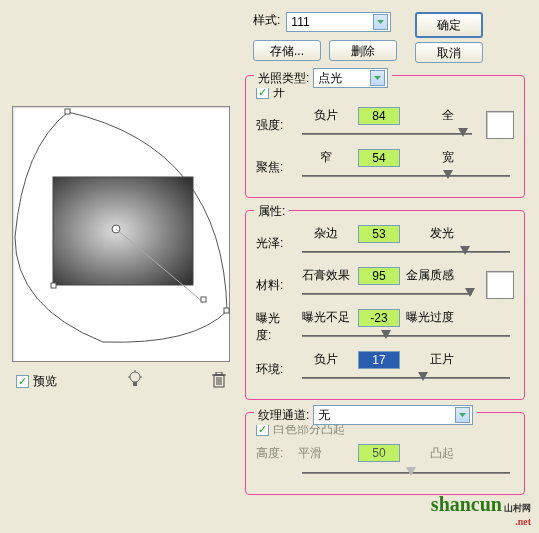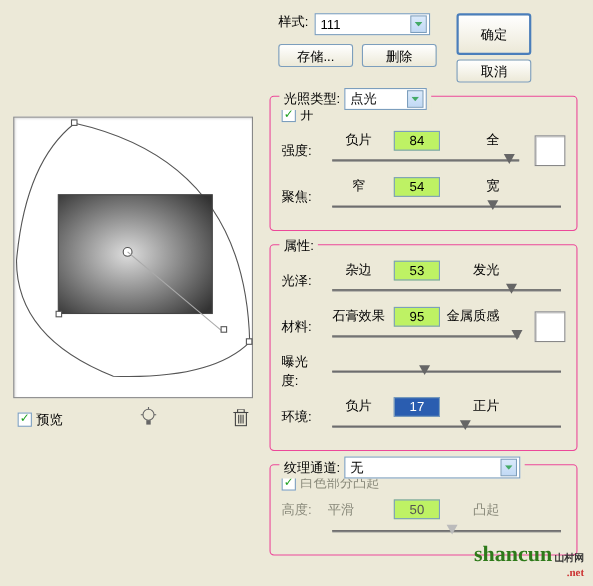--- a/index.html
+++ b/index.html
@@ -6,21 +6,21 @@
 body { background: #ece9d8; font-family: "SimSun", Arial, sans-serif; font-size: 12px; color: #000; width: 539px; height: 533px; position: relative; }
 .dialog { padding: 8px; }
 .top-row { display: flex; align-items: flex-start; margin-left: 245px; margin-top: 4px; }
 .style-group { display: flex; flex-direction: column; gap: 8px; }
 .style-line { display: flex; align-items: flex-start; gap: 6px; }
 .combo { background: #fff; border: 1px solid #7c9ebd; height: 20px; display: inline-flex; align-items: center; padding: 0 2px 0 4px; font-size: 12px; }
 .combo input { border: none; outline: none; font-size: 12px; font-family: inherit; }
 .combo .arrow { background: linear-gradient(#dbeafb,#c1d9f5); border: 1px solid #7c9ebd; width: 15px; height: 16px; display: inline-flex; align-items: center; justify-content: center; margin-left: 2px; }
 .combo .arrow svg { width: 7px; height: 4px; }
 .btn { background: linear-gradient(#fff,#ece9d8); border: 1px solid #7c9ebd; border-radius: 3px; padding: 2px 0; min-width: 68px; height: 21px; font-size: 12px; font-family: inherit; cursor: pointer; }
-.btn-primary { border: 2px solid #4a7ebb; min-width: 66px; height: 38px; }
+.btn-primary { border: 2px solid #4a7ebb; min-width: 66px; height: 26px; }
 .right-btns { display: flex; flex-direction: column; gap: 4px; margin-left: 18px; }
 .store-row { display: flex; gap: 8px; }
 .fieldset { border: 1px solid #ec4899; border-radius: 4px; padding: 8px 10px 6px; position: relative; margin-top: 12px; }
 .fieldset .legend { position: absolute; top: -8px; left: 8px; background: #ece9d8; padding: 0 4px; display: flex; align-items: center; gap: 4px; }
 .slider-row { display: flex; align-items: center; margin: 6px 0; gap: 4px; }
 .lbl { width: 38px; text-align: left; }
 .sub-lbl-left { width: 56px; }
 .sub-lbl-right { width: 50px; text-align: right; }
 .numbox { background: #bef264; border: 1px solid #7c9ebd; width: 42px; height: 18px; text-align: center; padding: 1px 2px; font-size: 12px; font-family: inherit; }
 .numbox.sel { background: #2a5db0; color: #fff; }
@@ -150,20 +150,25 @@
       <div class="track">
         <div class="rail"></div>
         <div class="thumb" style="left:96%"></div>
       </div>
     </div>
     <div class="swatch"></div>
   </div>
   <div class="slider-row">
     <span class="lbl">曝光度:</span>
     <div style="flex:1">
+      <div class="top-controls">
+        <span class="sub-lbl-left" style="text-align:center">曝光不足</span>
+        <input class="numbox" value="-23" style="">
+        <span class="sub-lbl-right">曝光过度</span>
+      </div>
       <div class="track">
         <div class="rail"></div>
         <div class="thumb" style="left:38%"></div>
       </div>
     </div>
 
   </div>
   <div class="slider-row">
     <span class="lbl">环境:</span>
     <div style="flex:1">

